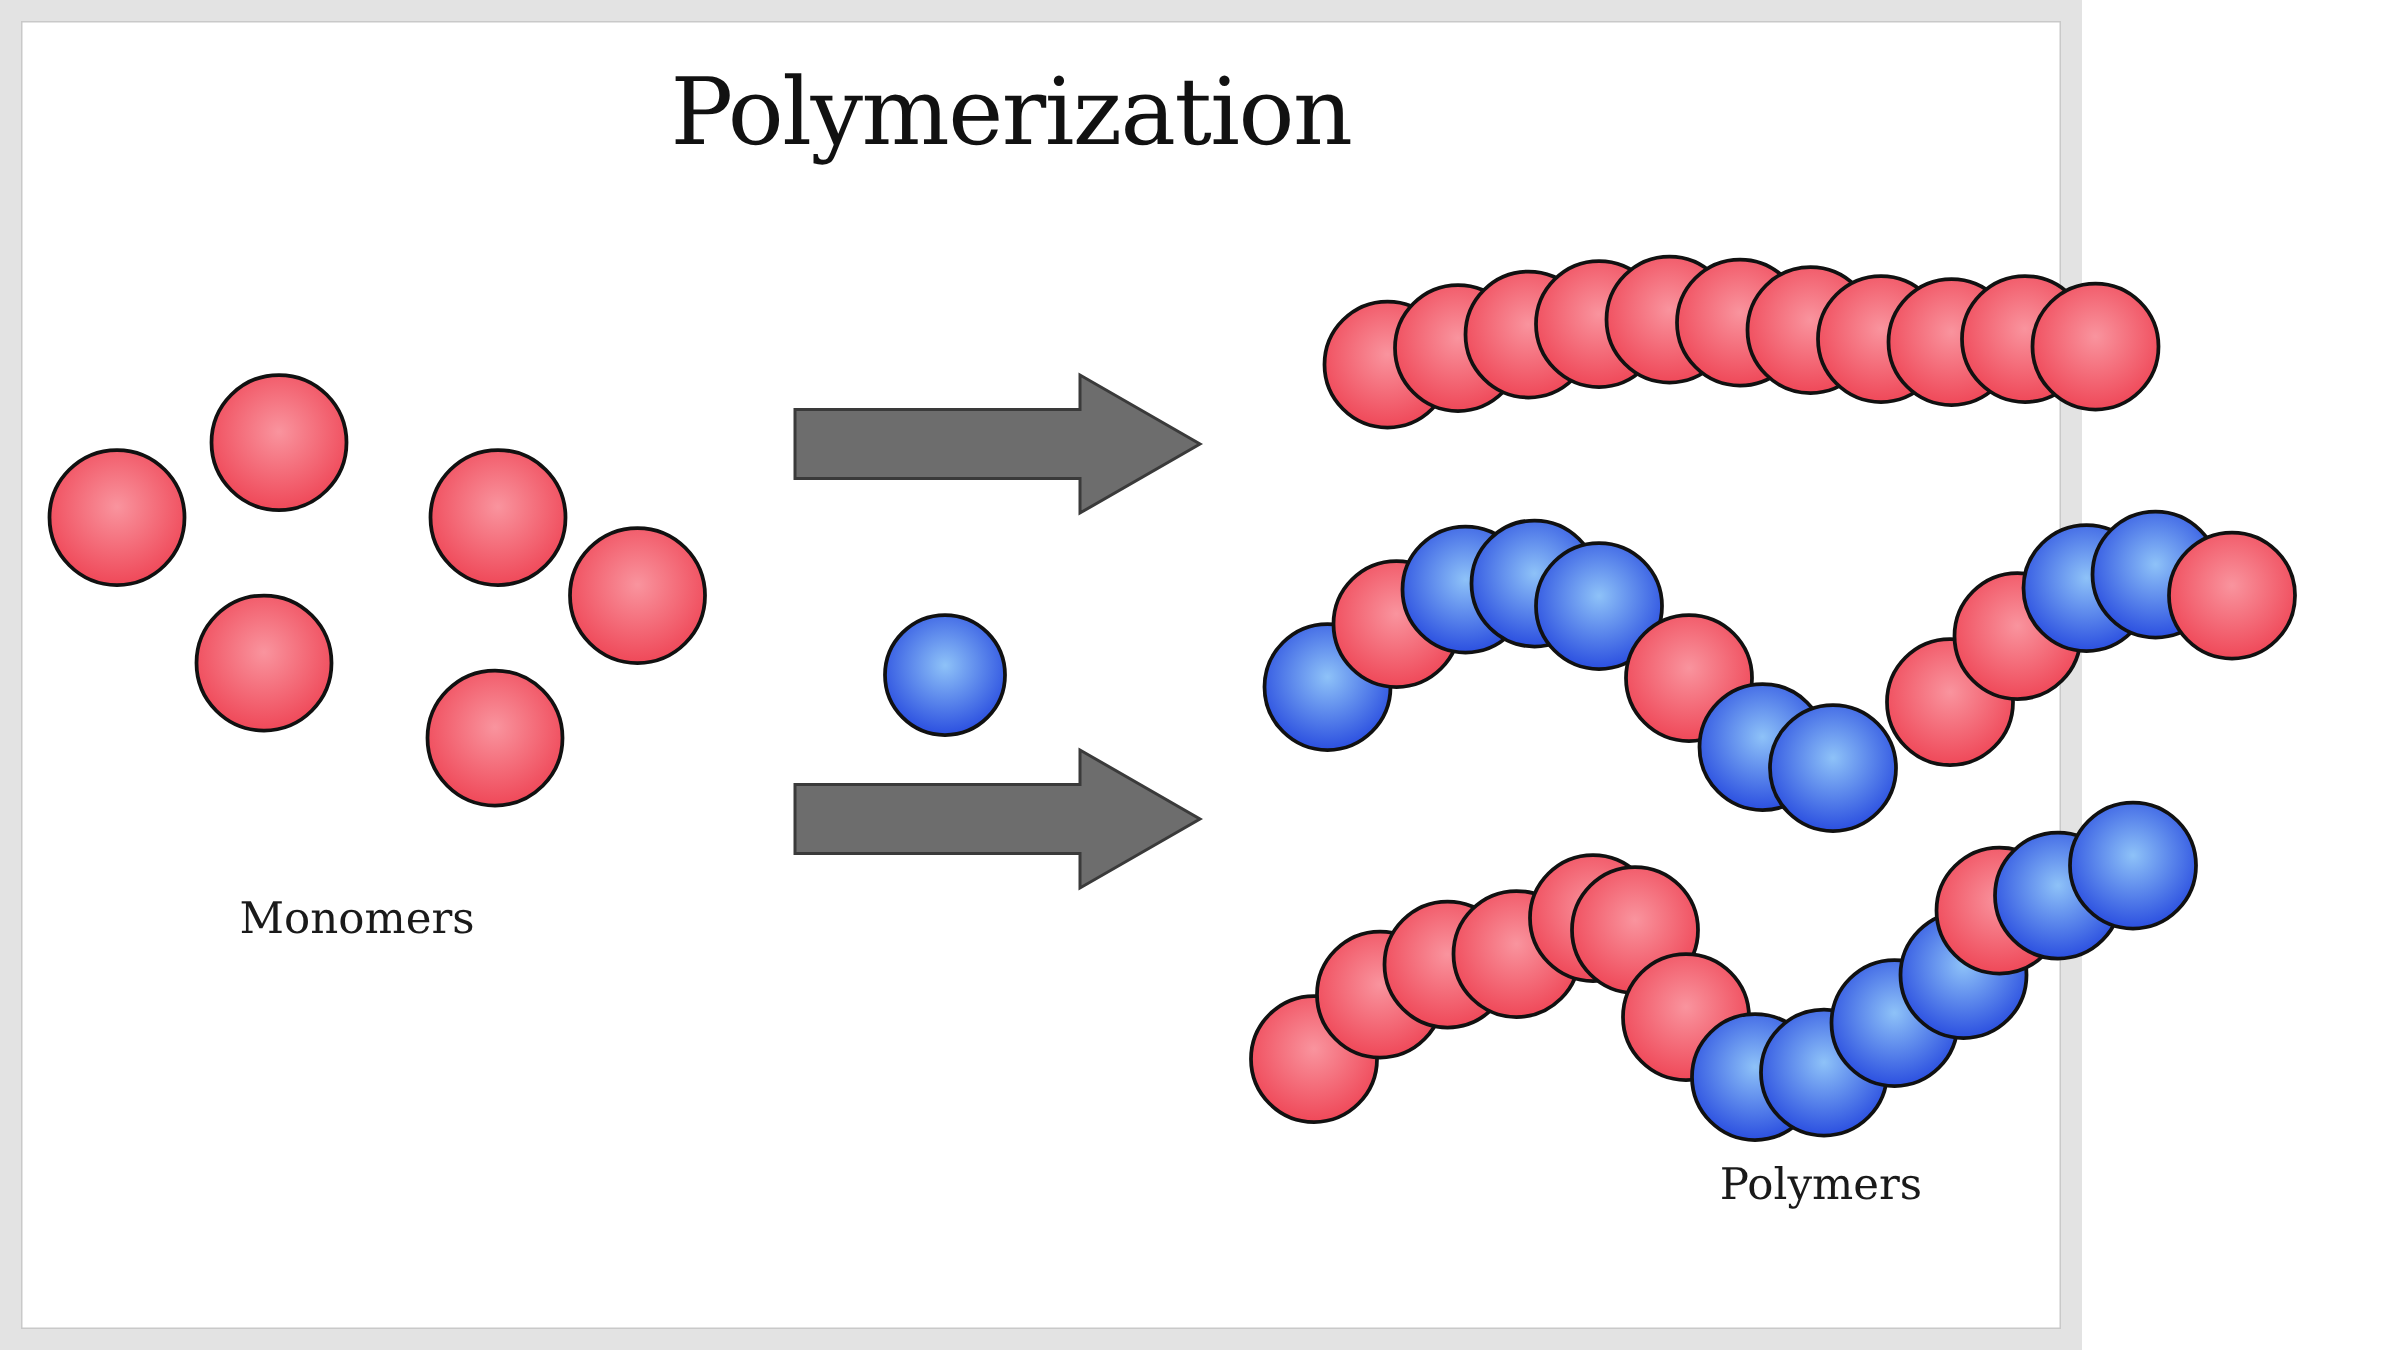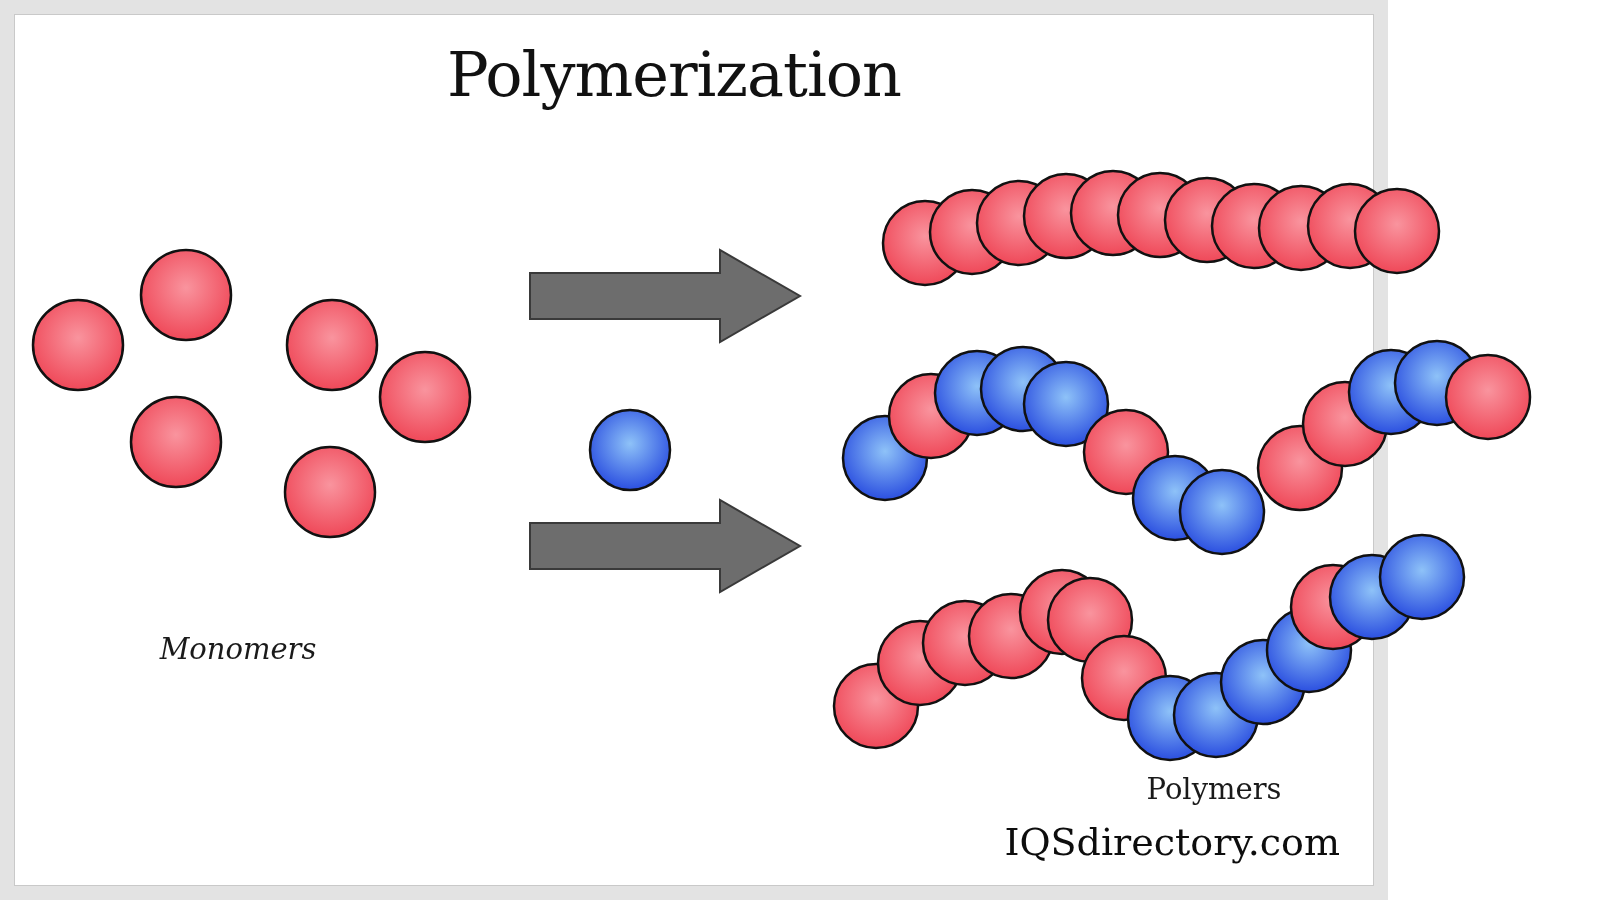--- a/index.html
+++ b/index.html
@@ -46,23 +46,22 @@
     font-family: "DejaVu Serif", "Liberation Serif", serif;
   }
   .label {
     position: absolute;
     color: #1a1a1a;
     font-size: 29px;
     font-family: "DejaVu Serif", "Liberation Serif", serif;
   }
   .label-monomers {
     left: 238px;
-    top: 632px;
+    top: 595px;
     transform: translateX(-50%);
-    font-style: italic;
   }
   .label-polymers {
     left: 1214px;
     top: 772px;
     transform: translateX(-50%);
   }
   .watermark {
     position: absolute;
     right: 48px;
     top: 820px;
@@ -133,14 +132,13 @@
       <circle cx="1263" cy="682" r="42" fill="url(#grad-blue)" stroke="#111111" stroke-width="2.5"></circle>
       <circle cx="1309" cy="650" r="42" fill="url(#grad-blue)" stroke="#111111" stroke-width="2.5"></circle>
       <circle cx="1333" cy="607" r="42" fill="url(#grad-red)" stroke="#111111" stroke-width="2.5"></circle>
       <circle cx="1372" cy="597" r="42" fill="url(#grad-blue)" stroke="#111111" stroke-width="2.5"></circle>
       <circle cx="1422" cy="577" r="42" fill="url(#grad-blue)" stroke="#111111" stroke-width="2.5"></circle>
     </svg>
 
   <div class="title">Polymerization</div>
   <div class="label label-monomers">Monomers</div>
   <div class="label label-polymers">Polymers</div>
-  <div class="watermark">IQSdirectory.com</div>
 </div>
 
 </body></html>

